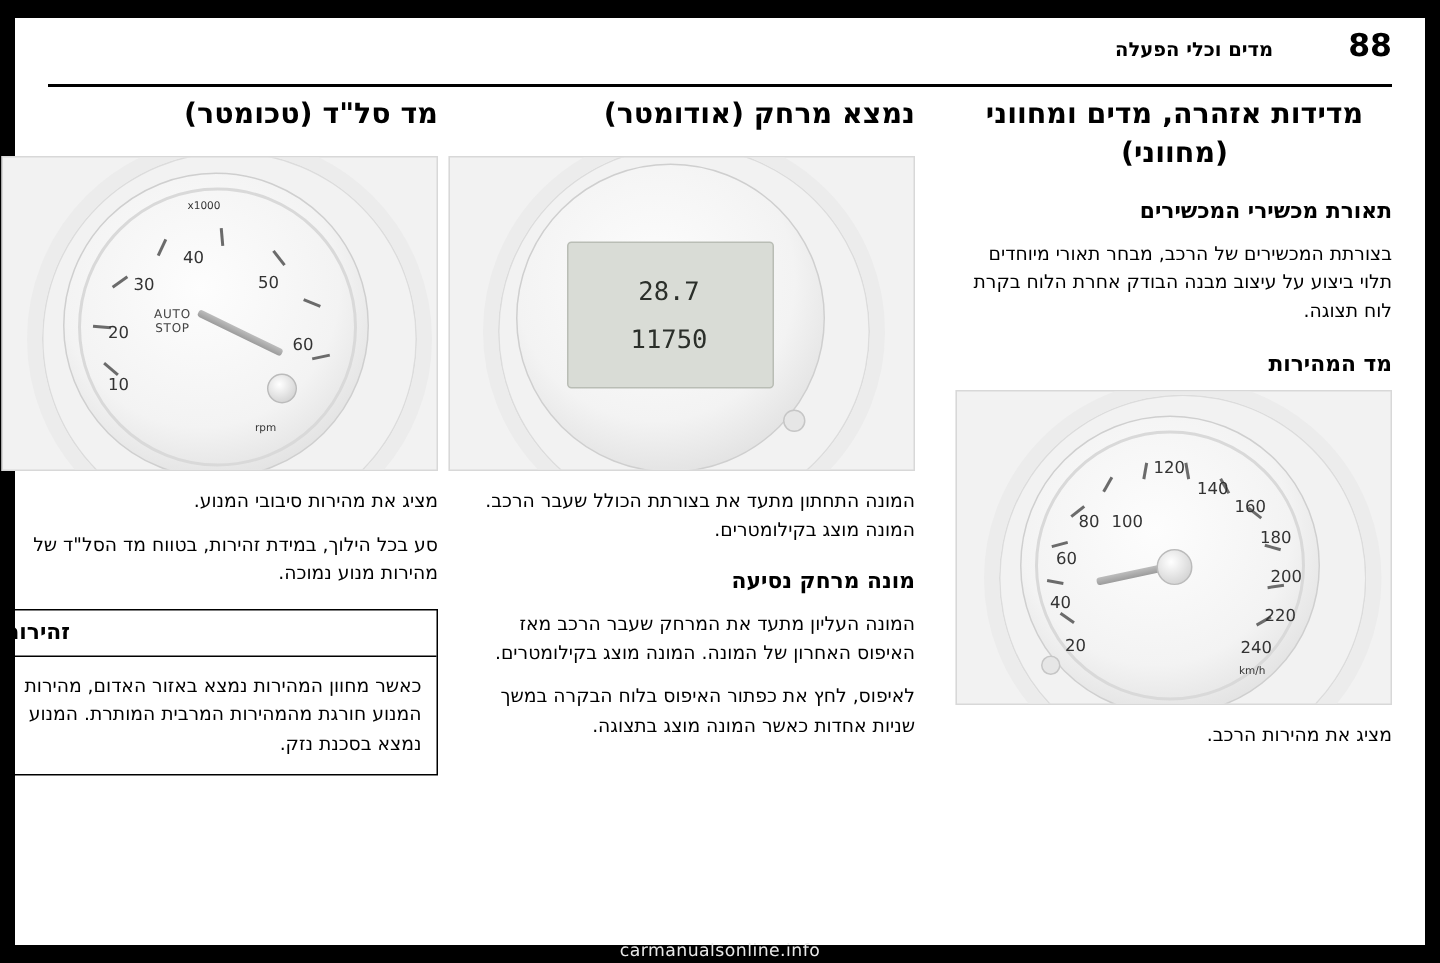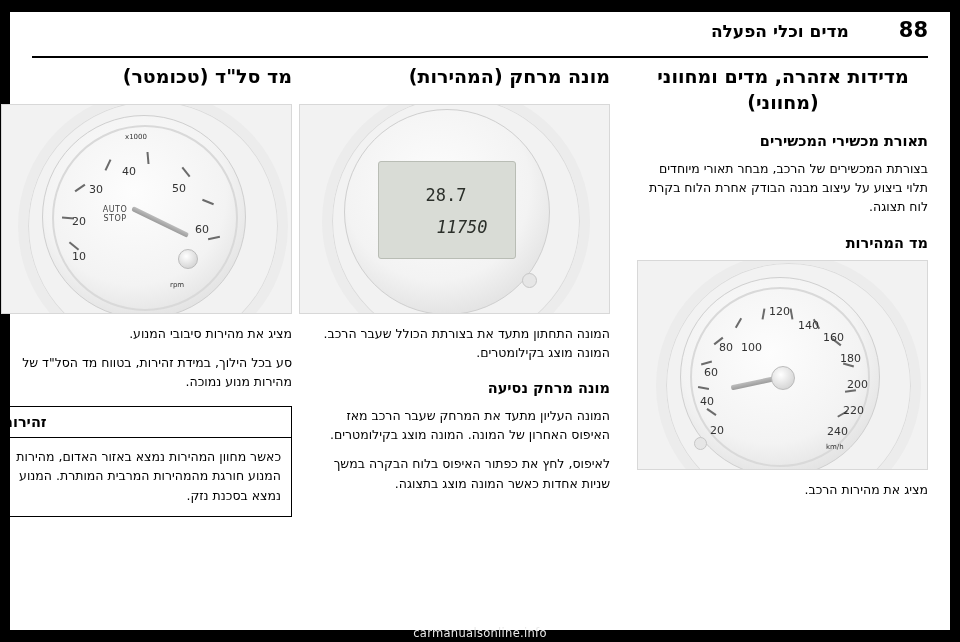--- a/index.html
+++ b/index.html
@@ -64,21 +64,21 @@
     font-size: 17px;
     color: #000;
     font-weight: bold;
   }
   .header-page {
     font-size: 21px;
     font-weight: bold;
     margin-left: 40px;
   }
   .header-title {
-    font-size: 17px;
+    font-size: 13px;
     font-weight: bold;
   }
   .header-rule {
     position: absolute;
     left: 22px;
     right: 22px;
     top: 44px;
     height: 2px;
     background: #000;
   }
@@ -328,28 +328,28 @@
         <div class="hub" style="left:133px; top:105px; width:22px; height:22px;"></div>
         <div class="small-dot" style="left:56px; top:176px;"></div>
       </div>
 
       <p class="body">מציג את מהירות הרכב.</p>
     </div>
 
     <div class="col-divider"></div>
 
     <div class="col">
-      <h1 class="sec">מונה מרחק (המהירות)</h1>
+      <h1 class="sec">נמצא מרחק (אודומטר)</h1>
 
       <div class="fig fig-display">
         <div class="gauge-outer-arc" style="left:22px; top:-18px; width:248px; height:248px;"></div>
         <div class="gauge-bg" style="left:44px; top:4px; width:204px; height:204px;"></div>
         <div class="lcd" style="left:78px; top:56px; width:136px; height:96px;"></div>
         <div class="lcd-text" style="left:78px; top:80px; width:136px; font-size:17px;">28.7</div>
-        <div class="lcd-text" style="left:78px; top:112px; width:136px; font-size:17px; font-style:italic;margin-left:16px;">11750</div>
+        <div class="lcd-text" style="left:78px; top:112px; width:136px; font-size:17px; ">11750</div>
         <div class="small-dot" style="left:222px; top:168px; width:13px; height:13px;"></div>
       </div>
 
       <p class="body">המונה התחתון מתעד את בצורתת הכולל שעבר הרכב. המונה מוצג בקילומטרים.</p>
 
       <h2 class="sub">מונה מרחק נסיעה</h2>
       <p class="body">המונה העליון מתעד את המרחק שעבר הרכב מאז האיפוס האחרון של המונה. המונה מוצג בקילומטרים.</p>
       <p class="body">לאיפוס, לחץ את כפתור האיפוס בלוח הבקרה במשך שניות אחדות כאשר המונה מוצג בתצוגה.</p>
     </div>
 

